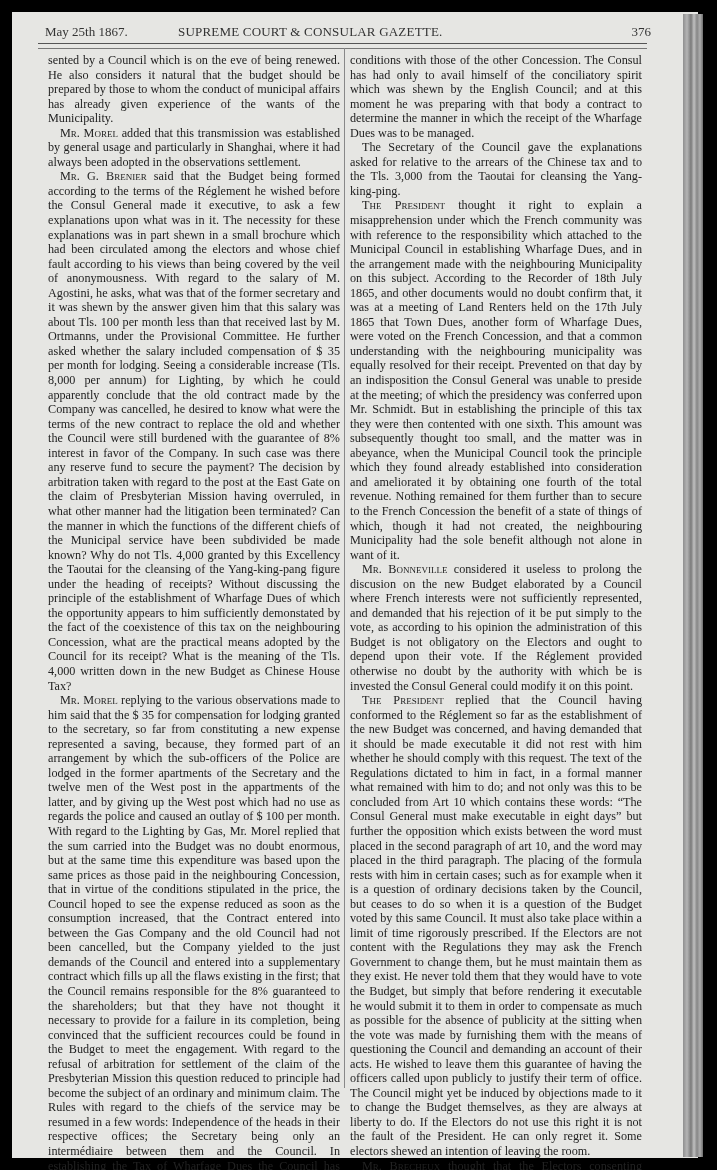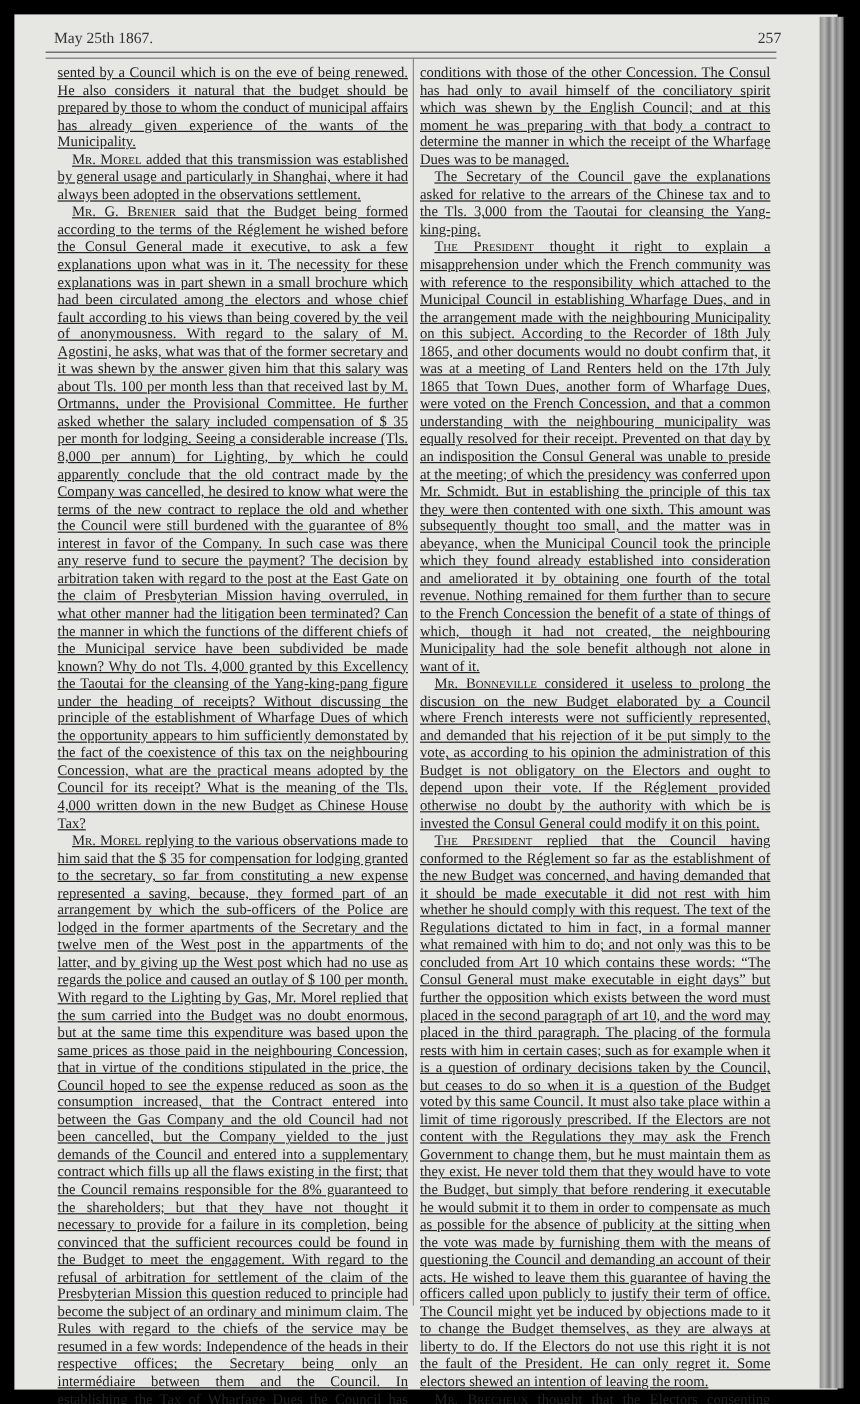--- a/index.html
+++ b/index.html
@@ -22,33 +22,34 @@
   .rule { position:absolute; left:38px; top:43px; width:609px; height:4px;
     border-top:1px solid #555; border-bottom:1px solid #777; }
   .col-divider { position:absolute; left:344px; top:48px; width:1px; height:1040px; background:#888; }
   .col {
     position:absolute; top:53px; width:292px;
     font-family:"Liberation Serif", serif; font-size:12.2px; line-height:14.55px; color:#222;
     text-align:justify;
   }
   .col.left { left:48px; }
   .col.right { left:350px; }
-  .col p { margin:0; text-indent:0;text-decoration:underline; }
+  .col p { margin:0; text-indent:0; }
   .col p.ind { text-indent:12px; }
   .sc { font-variant:small-caps; }
 </style>
 </head>
 <body>
 
 <div class="page"></div>
 <div class="page-edge"></div>
 
 <div class="header">
   <span class="date">May 25th 1867.</span>
-  <span class="pageno">257</span>
+  <span class="title">SUPREME COURT &amp; CONSULAR GAZETTE.</span>
+  <span class="pageno">376</span>
 </div>
 <div class="rule"></div>
 <div class="col-divider"></div>
 
 <div class="col left">
   <p><span>sented by a Council which is on the eve of being renewed. He also considers it natural that the budget should be prepared by those to whom the conduct of municipal affairs has already given experience of the wants of the Municipality.</span></p>
   <p class="ind"><span class="sc">Mr. Morel</span><span> added that this transmission was established by general usage and particularly in Shanghai, where it had always been adopted in the observations settlement.</span></p>
   <p class="ind"><span class="sc">Mr. G. Brenier</span><span> said that the Budget being formed according to the terms of the Réglement he wished before the Consul General made it executive, to ask a few explanations upon what was in it. The necessity for these explanations was in part shewn in a small brochure which had been circulated among the electors and whose chief fault according to his views than being covered by the veil of anonymousness. With regard to the salary of M. Agostini, he asks, what was that of the former secretary and it was shewn by the answer given him that this salary was about Tls. 100 per month less than that received last by M. Ortmanns, under the Provisional Committee. He further asked whether the salary included compensation of $ 35 per month for lodging. Seeing a considerable increase (Tls. 8,000 per annum) for Lighting, by which he could apparently conclude that the old contract made by the Company was cancelled, he desired to know what were the terms of the new contract to replace the old and whether the Council were still burdened with the guarantee of 8% interest in favor of the Company. In such case was there any reserve fund to secure the payment? The decision by arbitration taken with regard to the post at the East Gate on the claim of Presbyterian Mission having overruled, in what other manner had the litigation been terminated? Can the manner in which the functions of the different chiefs of the Municipal service have been subdivided be made known? Why do not Tls. 4,000 granted by this Excellency the Taoutai for the cleansing of the Yang-king-pang figure under the heading of receipts? Without discussing the principle of the establishment of Wharfage Dues of which the opportunity appears to him sufficiently demonstated by the fact of the coexistence of this tax on the neighbouring Concession, what are the practical means adopted by the Council for its receipt? What is the meaning of the Tls. 4,000 written down in the new Budget as Chinese House Tax?</span></p>
   <p class="ind"><span class="sc">Mr. Morel</span><span> replying to the various observations made to him said that the $ 35 for compensation for lodging granted to the secretary, so far from constituting a new expense represented a saving, because, they formed part of an arrangement by which the sub-officers of the Police are lodged in the former apartments of the Secretary and the twelve men of the West post in the appartments of the latter, and by giving up the West post which had no use as regards the police and caused an outlay of $ 100 per month. With regard to the Lighting by Gas, Mr. Morel replied that the sum carried into the Budget was no doubt enormous, but at the same time this expenditure was based upon the same prices as those paid in the neighbouring Concession, that in virtue of the conditions stipulated in the price, the Council hoped to see the expense reduced as soon as the consumption increased, that the Contract entered into between the Gas Company and the old Council had not been cancelled, but the Company yielded to the just demands of the Council and entered into a supplementary contract which fills up all the flaws existing in the first; that the Council remains responsible for the 8% guaranteed to the shareholders; but that they have not thought it necessary to provide for a failure in its completion, being convinced that the sufficient recources could be found in the Budget to meet the engagement. With regard to the refusal of arbitration for settlement of the claim of the Presbyterian Mission this question reduced to principle had become the subject of an ordinary and minimum claim. The Rules with regard to the chiefs of the service may be resumed in a few words: Independence of the heads in their respective offices; the Secretary being only an intermédiaire between them and the Council. In establishing the Tax of Wharfage Dues the Council has taken the only practicable means to augment the Revenue of the Municipality without overcharging the residents upon the Concession. This tax is already received by the neighbouring Municipality on the greater portion of the goods disembarked on the Band of the French Concession, and it is only right they should have their share. Residents on the French Concession would thus find themselves placed in identical</span></p>
 </div>

